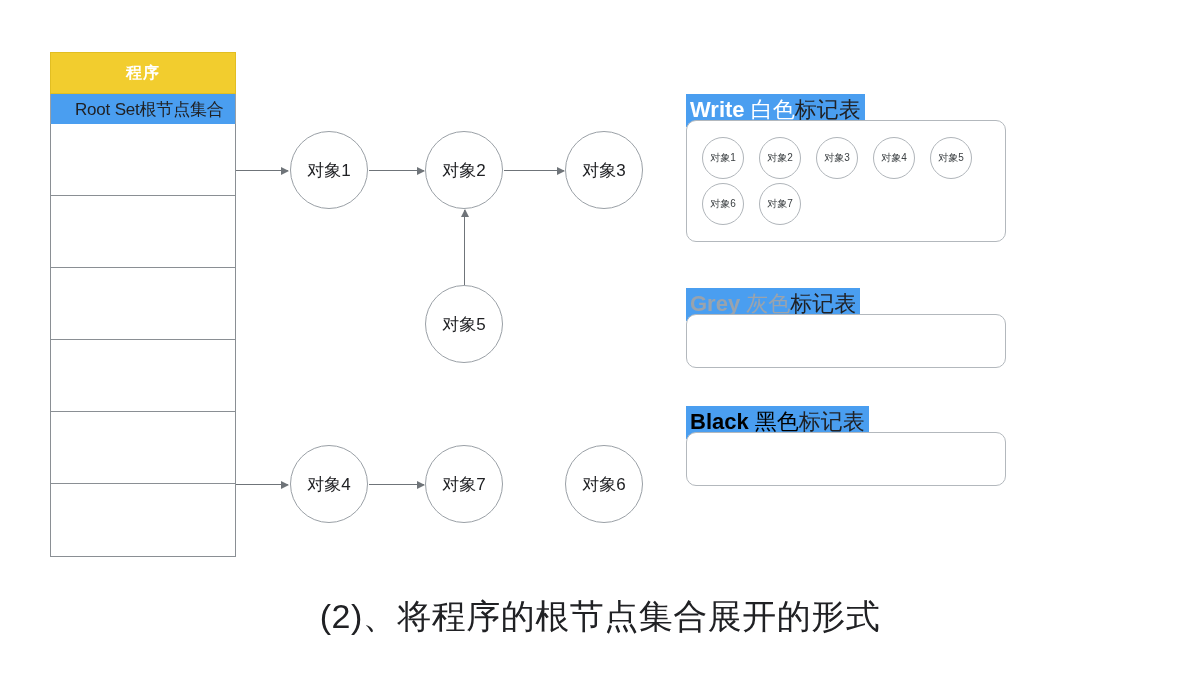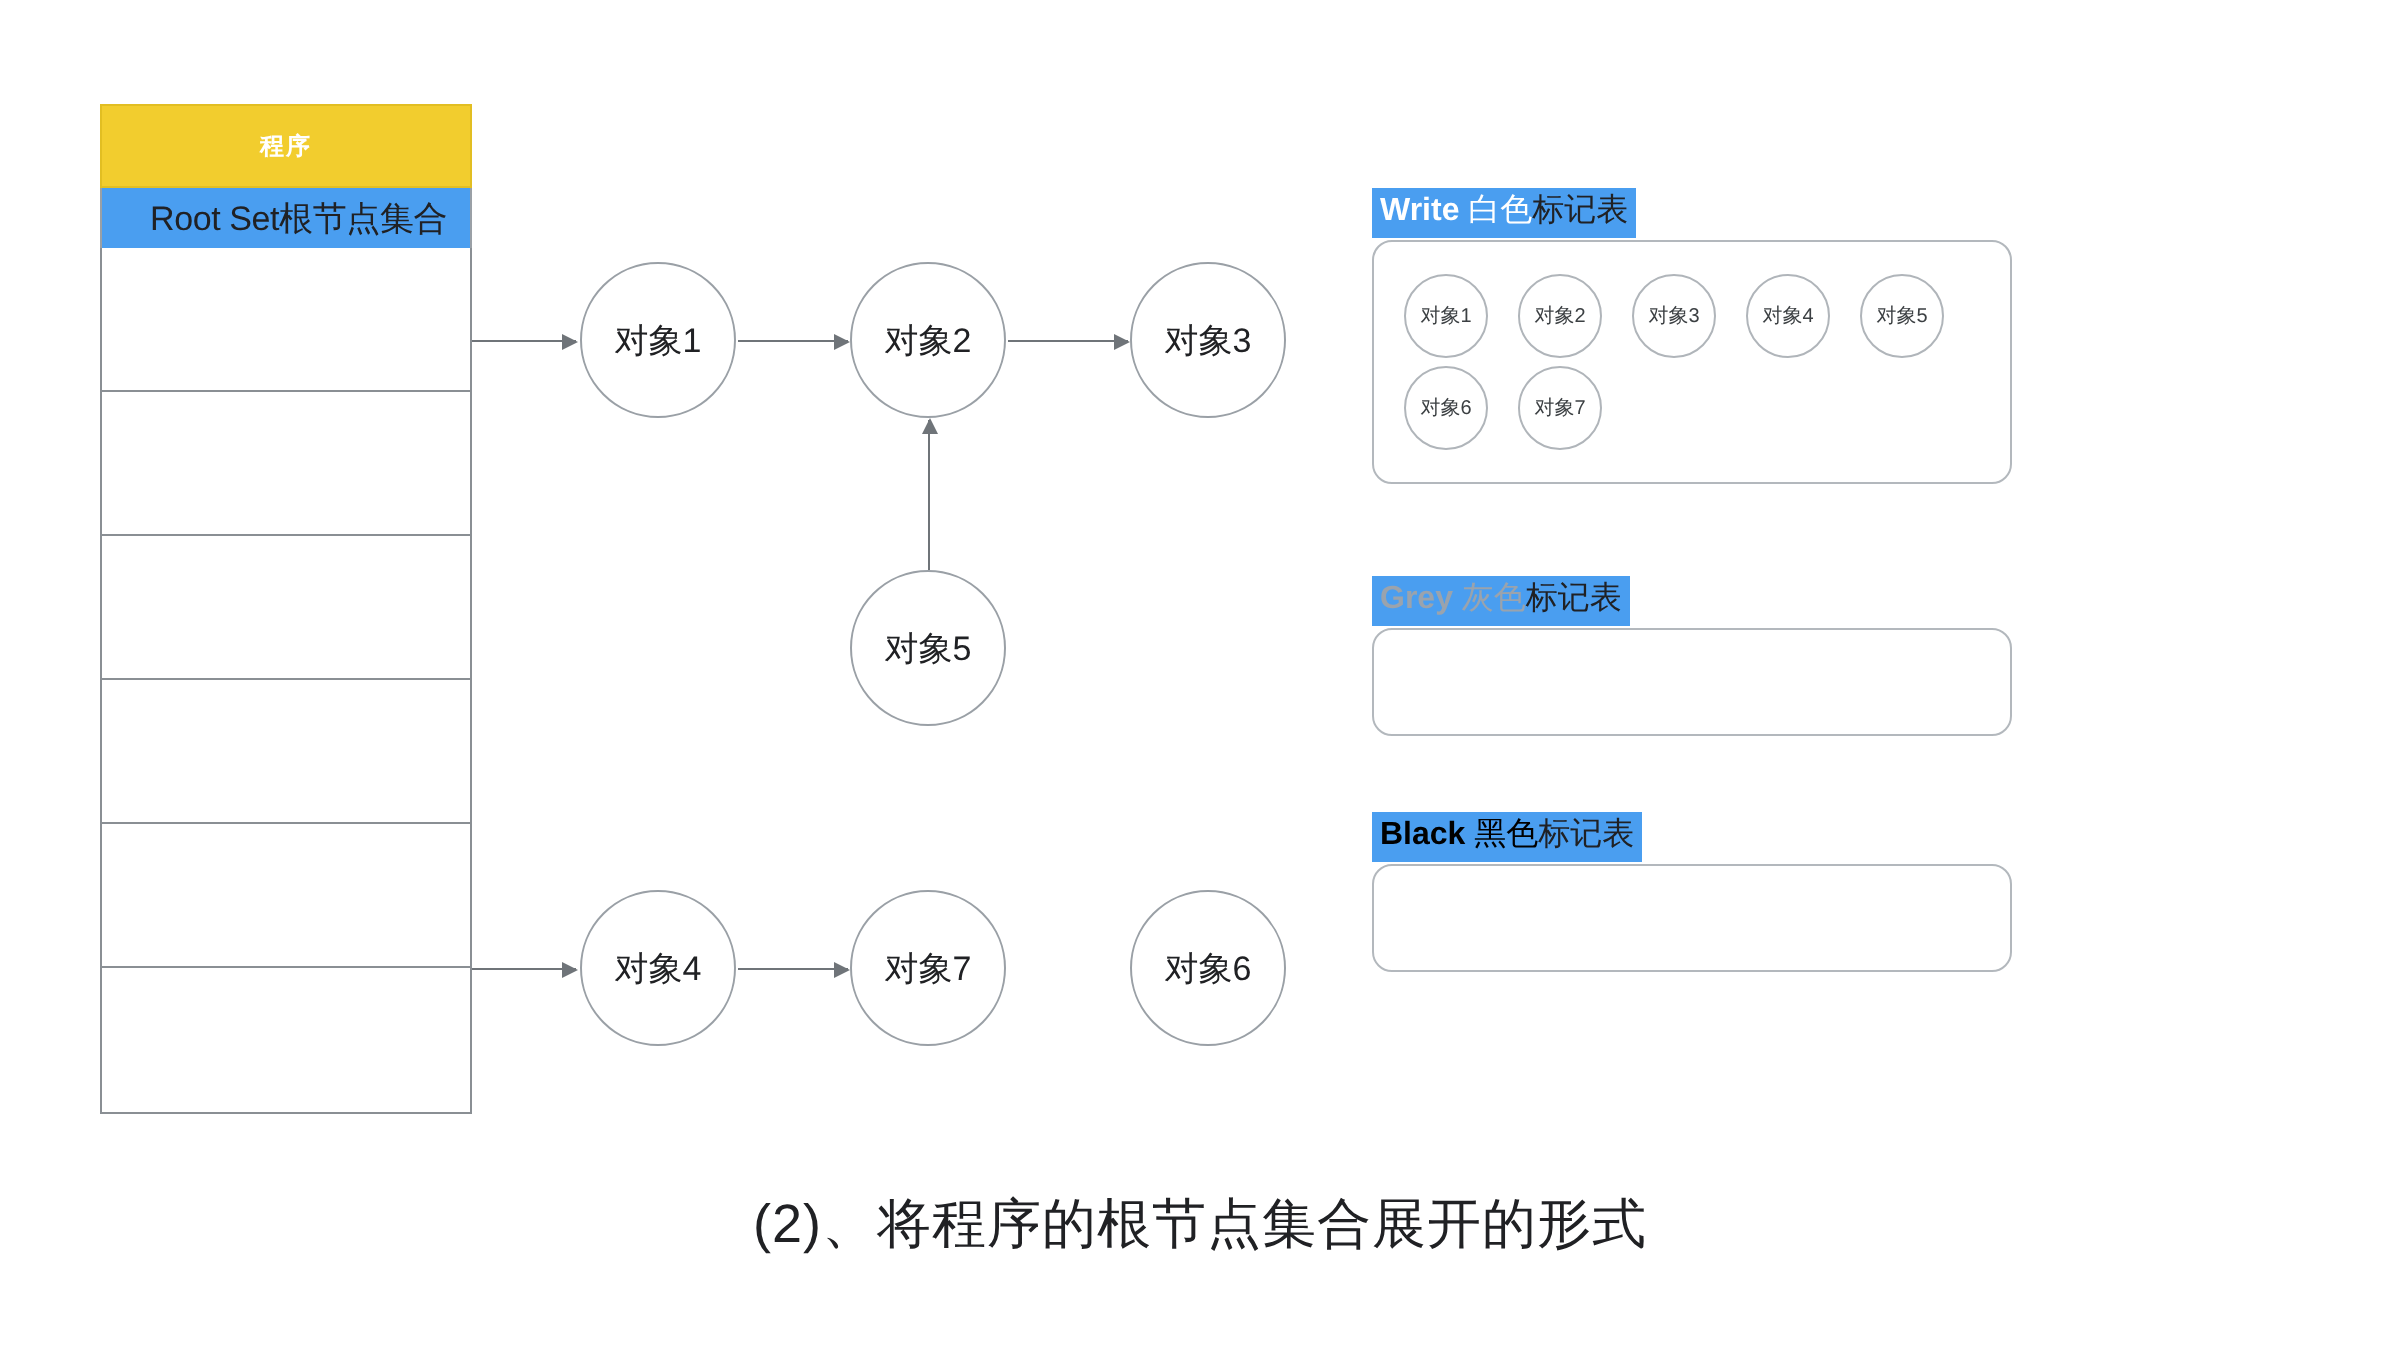--- a/index.html
+++ b/index.html
@@ -31,21 +31,21 @@
   }
   .prog-header {
     height: 42px;
     background: #F2CD2E;
     border: 1px solid #E2BE22;
     box-sizing: border-box;
     display: flex;
     align-items: center;
     justify-content: center;
     color: #ffffff;
-    font-size: 12px;
+    font-size: 16px;
     font-weight: 700;
     letter-spacing: 1px;
   }
   .rootset-header {
     height: 30px;
     background: #4A9EF0;
     border-left: 1px solid #9aa0a6;
     border-right: 1px solid #9aa0a6;
     box-sizing: border-box;
     display: flex;
@@ -118,21 +118,21 @@
   }
 
   
   .panel { position: absolute; }
   .panel-label {
     position: absolute;
     top: 0;
     left: 0;
     background: #4A9EF0;
     padding: 2px 4px 3px 4px;
-    font-size: 16px;
+    font-size: 22px;
     white-space: nowrap;
     line-height: 1.25;
   }
   .panel-label .kw { font-weight: 700; }
   .panel-label .tail { color: #202124; }
   .kw-white { color: #ffffff; }
   .kw-grey  { color: #9aa3ad; }
   .kw-black { color: #000000; }
 
   .panel-box {
@@ -157,21 +157,21 @@
     color: #3c4043;
   }
 
   
   .caption {
     position: absolute;
     left: 0;
     top: 594px;
     width: 1200px;
     text-align: center;
-    font-size: 27px;
+    font-size: 34px;
     color: #202124;
     letter-spacing: 0.5px;
   }
 </style>
 </head>
 <body>
 
 <div id="stage">
 
   <div class="prog-table">

